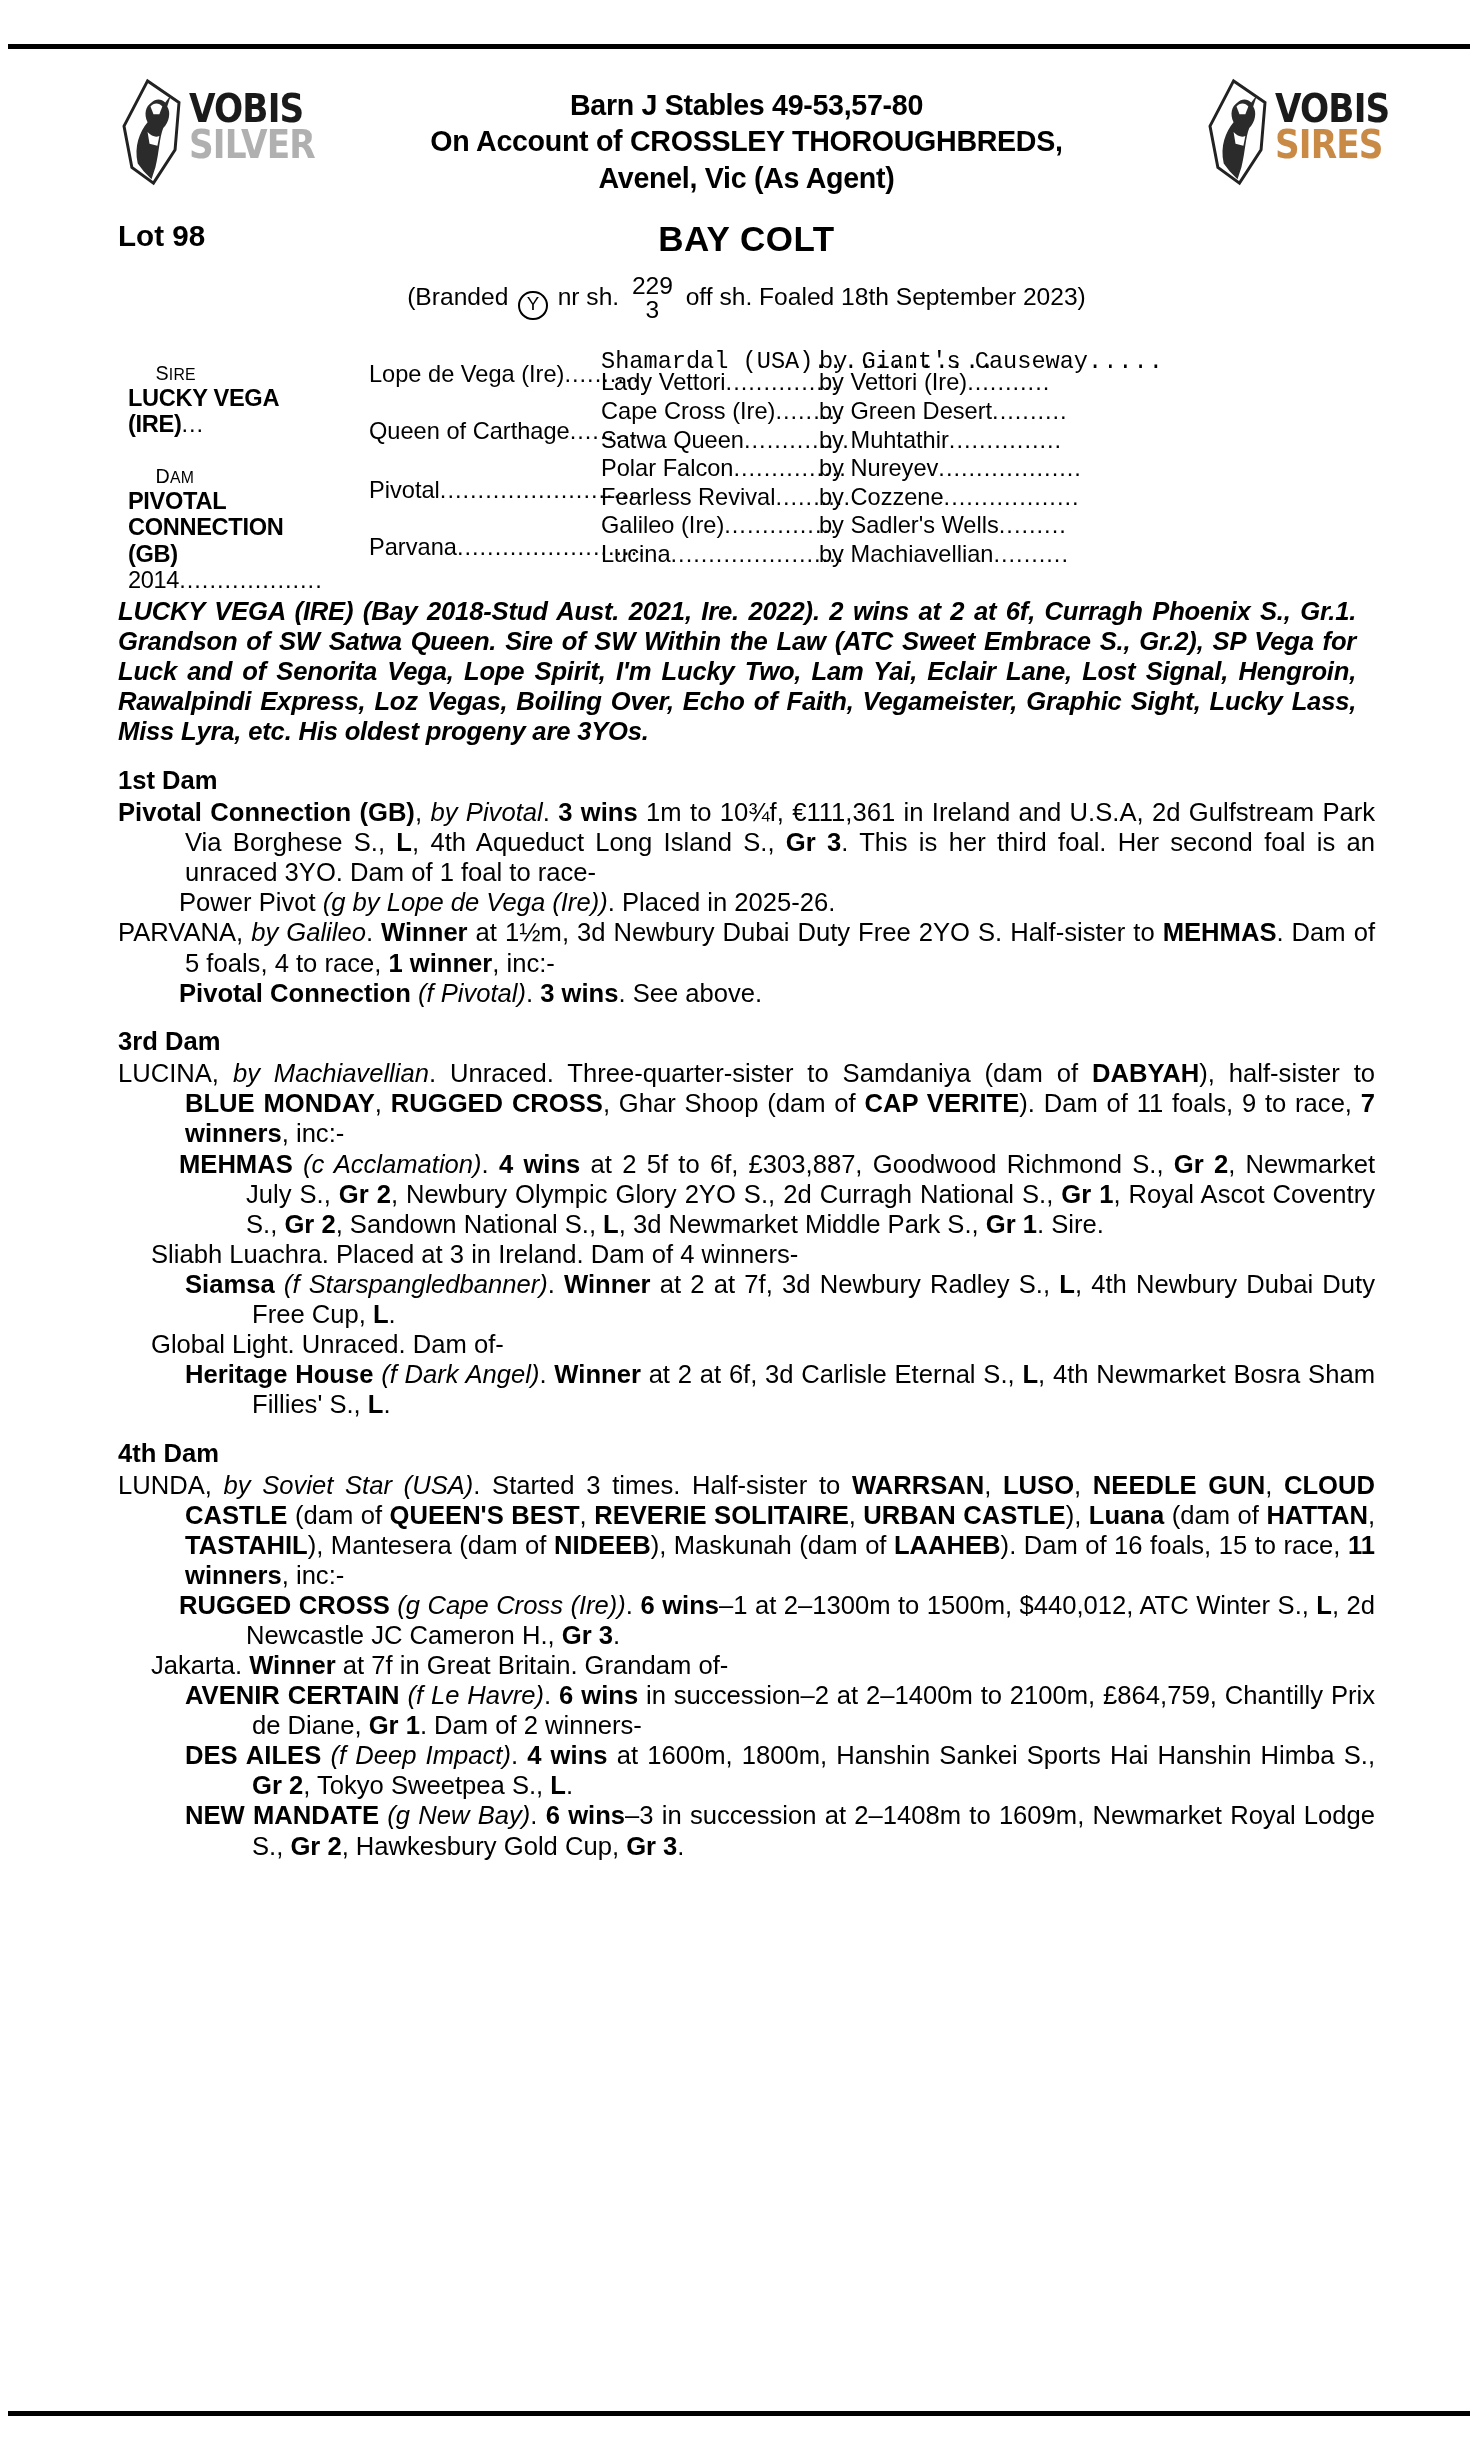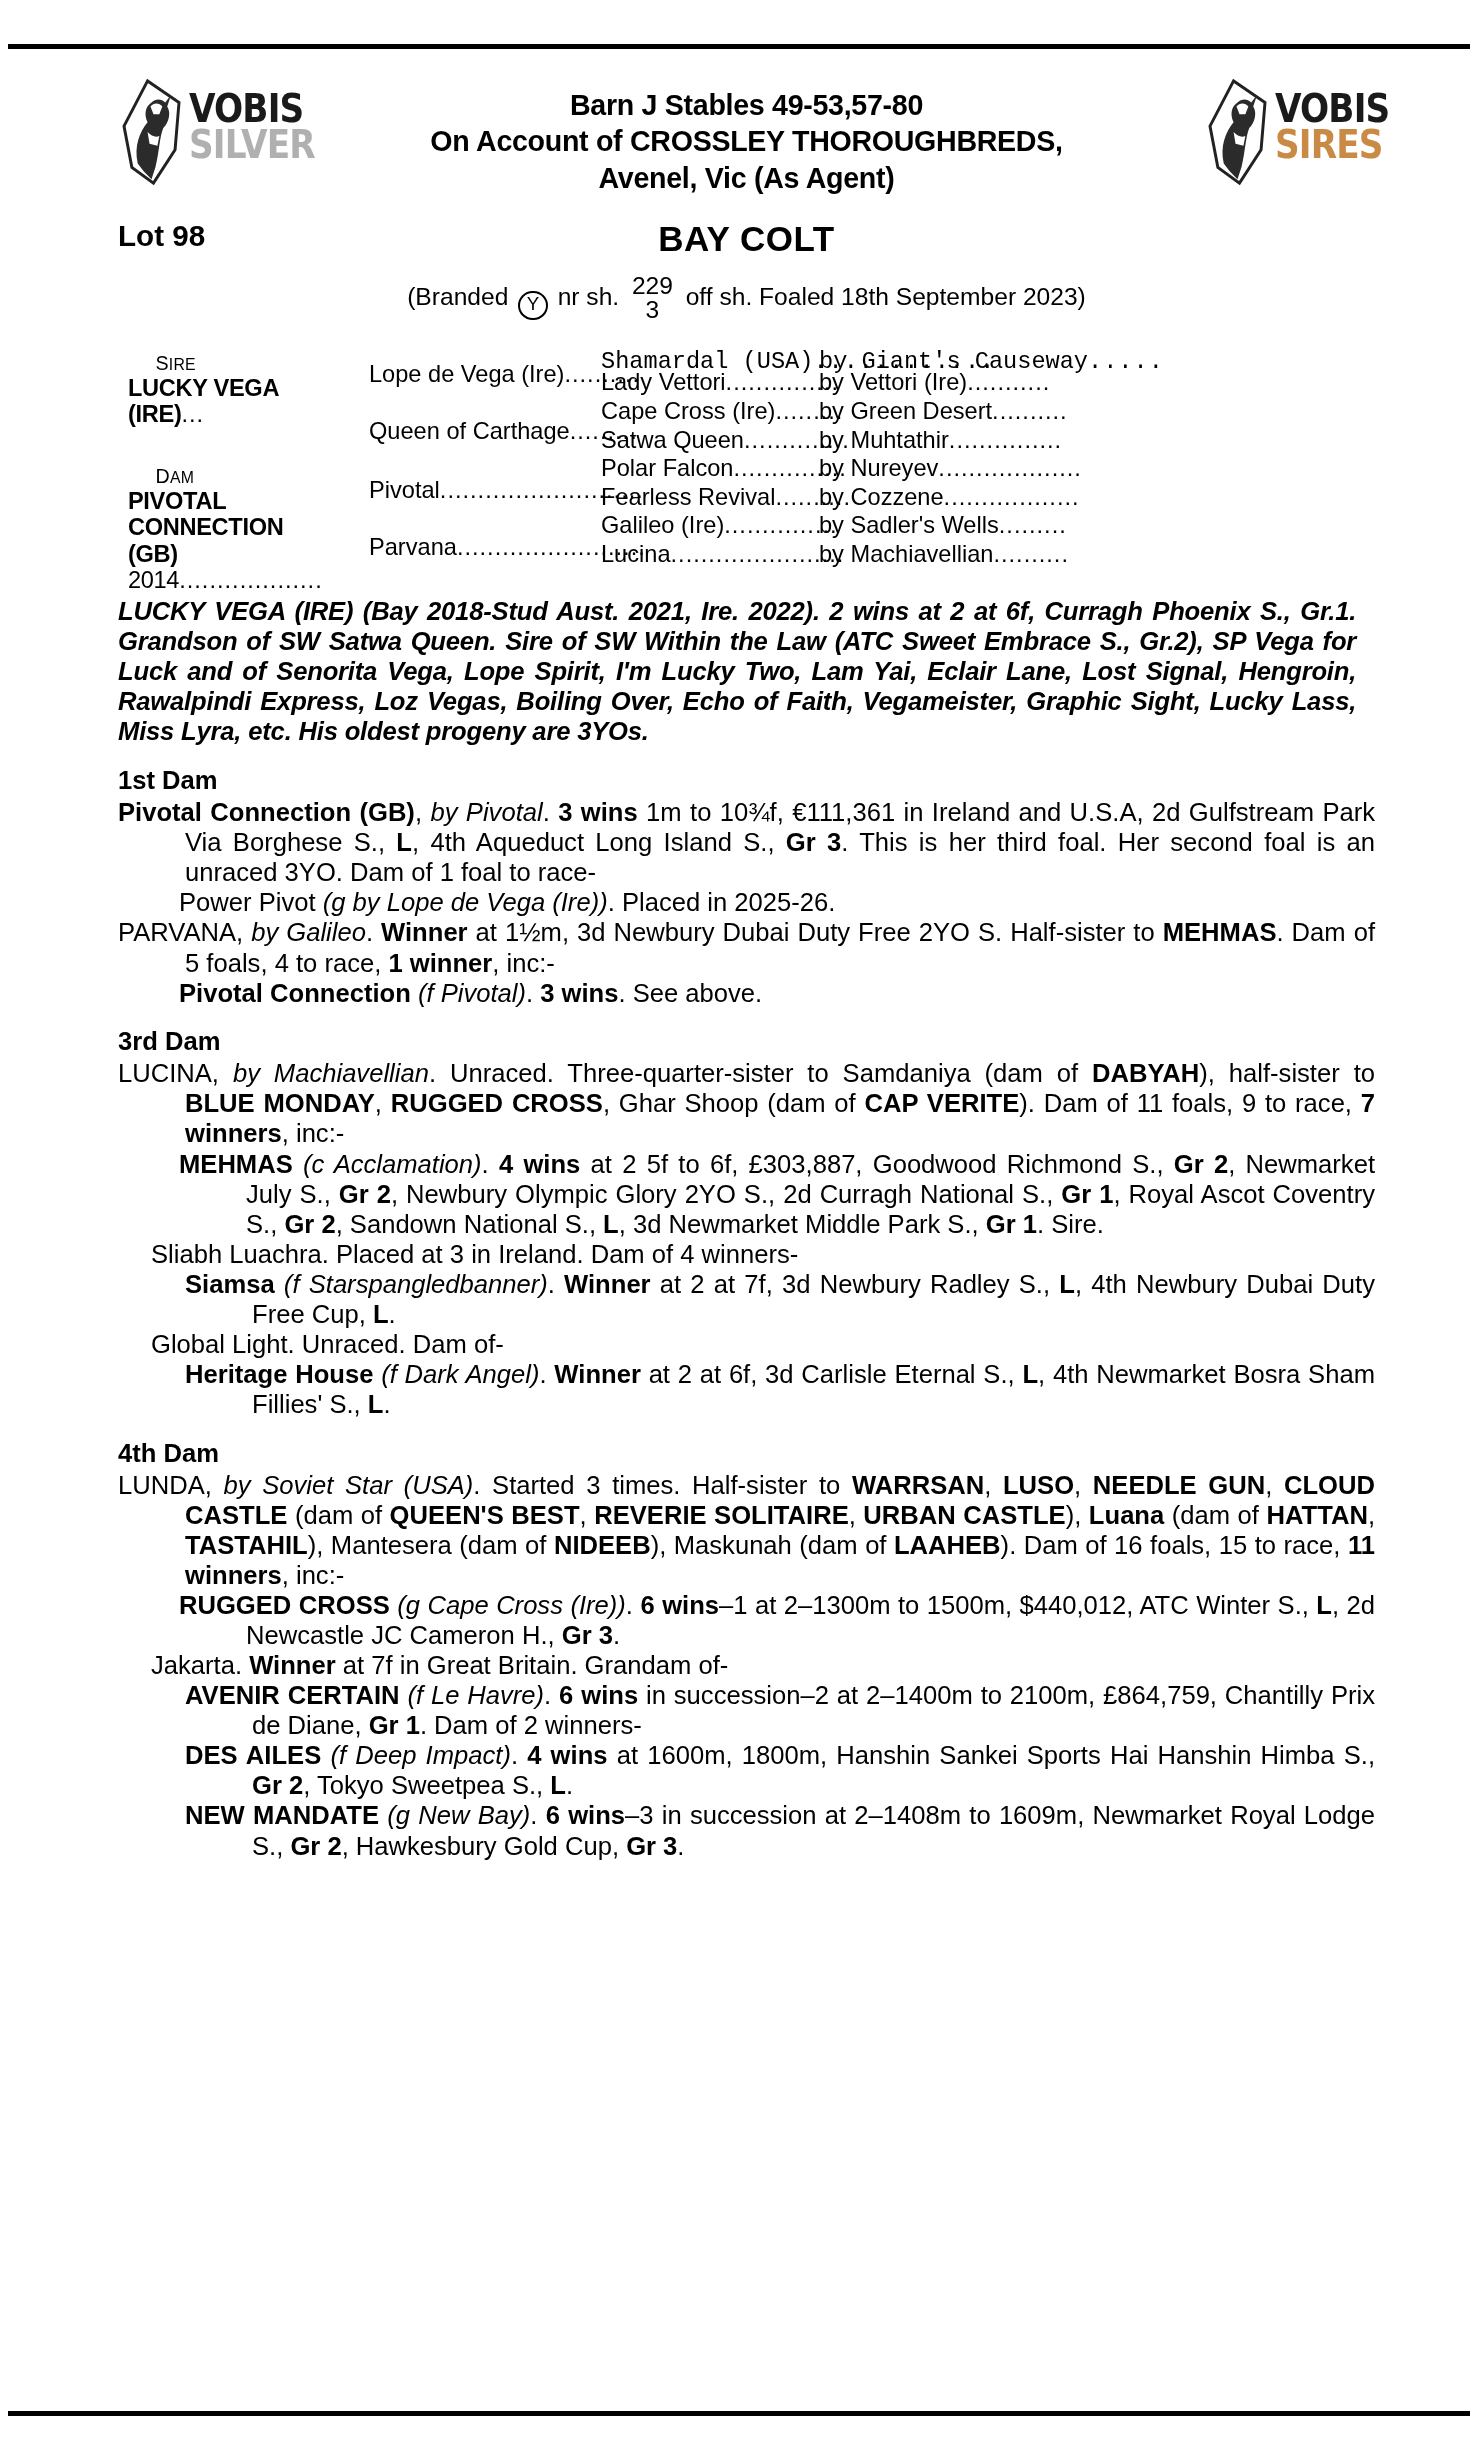--- a/index.html
+++ b/index.html
@@ -154,21 +154,21 @@
   .ped-col { position: absolute; top: 0; }
   .col-parent { left: 9.9px;  width: 227px; }
   .col-gp     { left: 251px; width: 222px; }
   .col-ggp    { left: 483px; width: 217px; }
   .col-by     { left: 701px; width: 256px; }
 
   .sire-block, .dam-block {
     position: absolute;
     left: 0; right: 0;
   }
-  .sire-block { top: 13px; }
+  .sire-block { top: 23px; }
   .dam-block  { top: 126px; }
   .role {
     font-size: 19.7px;
     padding-left: 27.6px;
     letter-spacing: 0.2px;
   }
   .role .sc { font-size: 15.8px; }
   .pname {
     font-weight: bold;
     font-size: 23.6px;

